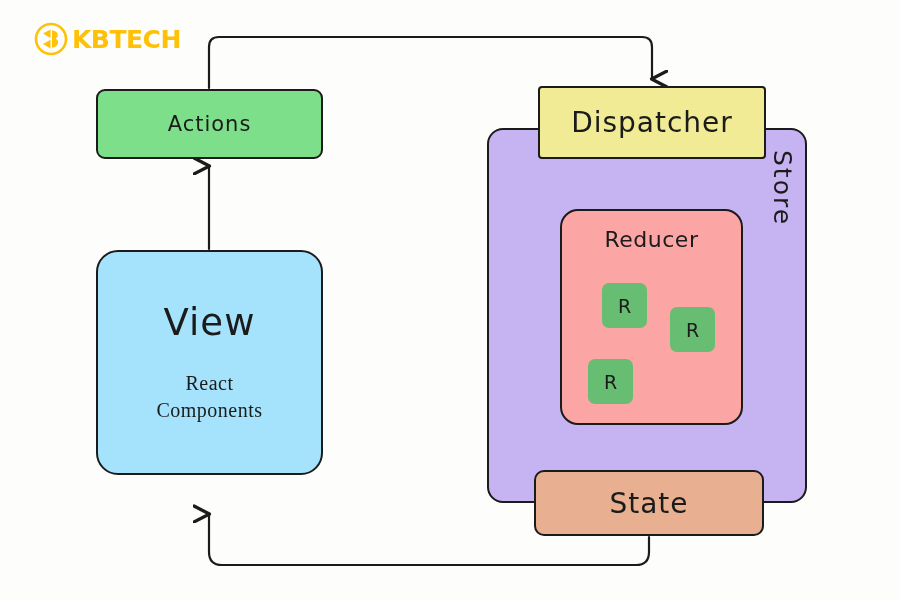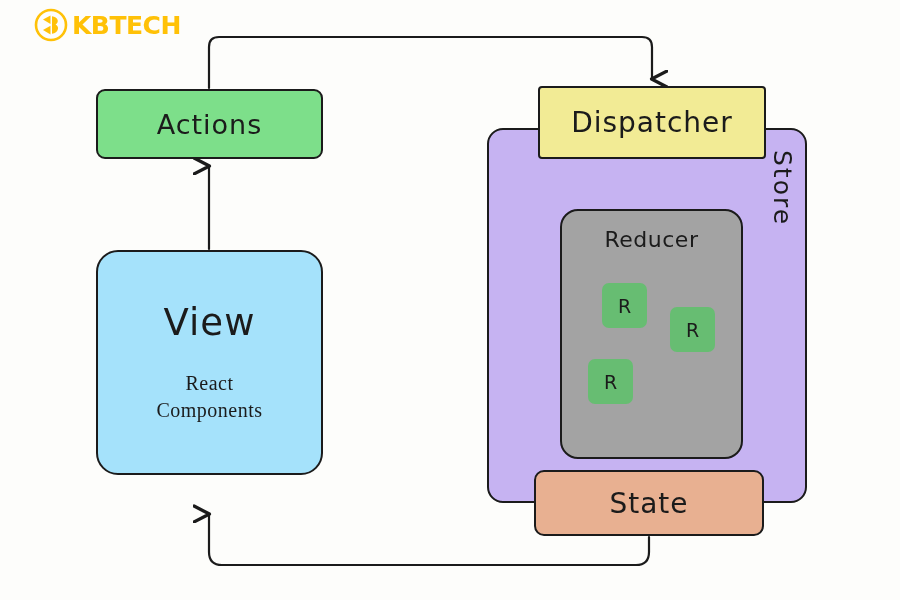--- a/index.html
+++ b/index.html
@@ -17,21 +17,21 @@
     position: relative;
     width: 900px;
     height: 600px;
     background: #fdfdfb;
   }
 
   
   #logo {
     position: absolute;
     left: 34px;
-    top: 8px;
+    top: 22px;
     display: flex;
     align-items: center;
     gap: 4px;
   }
   #logo-mark { display: block; }
   #logo-text {
     font-family: "DejaVu Sans", sans-serif;
     font-weight: bold;
     font-size: 25px;
     letter-spacing: -0.5px;
@@ -87,21 +87,21 @@
     color: #1b1b1b;
   }
 
   #actions-box {
     left: 96px;
     top: 89px;
     width: 227px;
     height: 70px;
     background: #7ddf8a;
     border-radius: 9px;
-    font-size: 27px;
+    font-size: 21px;
     letter-spacing: 1px;
     z-index: 3;
   }
 
   #view-box {
     left: 96px;
     top: 250px;
     width: 227px;
     height: 225px;
     background: #a5e2fb;
@@ -130,22 +130,22 @@
     border-radius: 4px;
     font-size: 28px;
     letter-spacing: 1px;
     z-index: 4;
   }
 
   #reducer-box {
     left: 560px;
     top: 209px;
     width: 183px;
-    height: 250px;
-    background: #a3a3a3;
+    height: 216px;
+    background: #fca5a5;
     border-radius: 18px;
     justify-content: flex-start;
     z-index: 3;
   }
   #reducer-title {
     font-size: 22px;
     letter-spacing: 0.5px;
     margin-top: 16px;
   }
 

